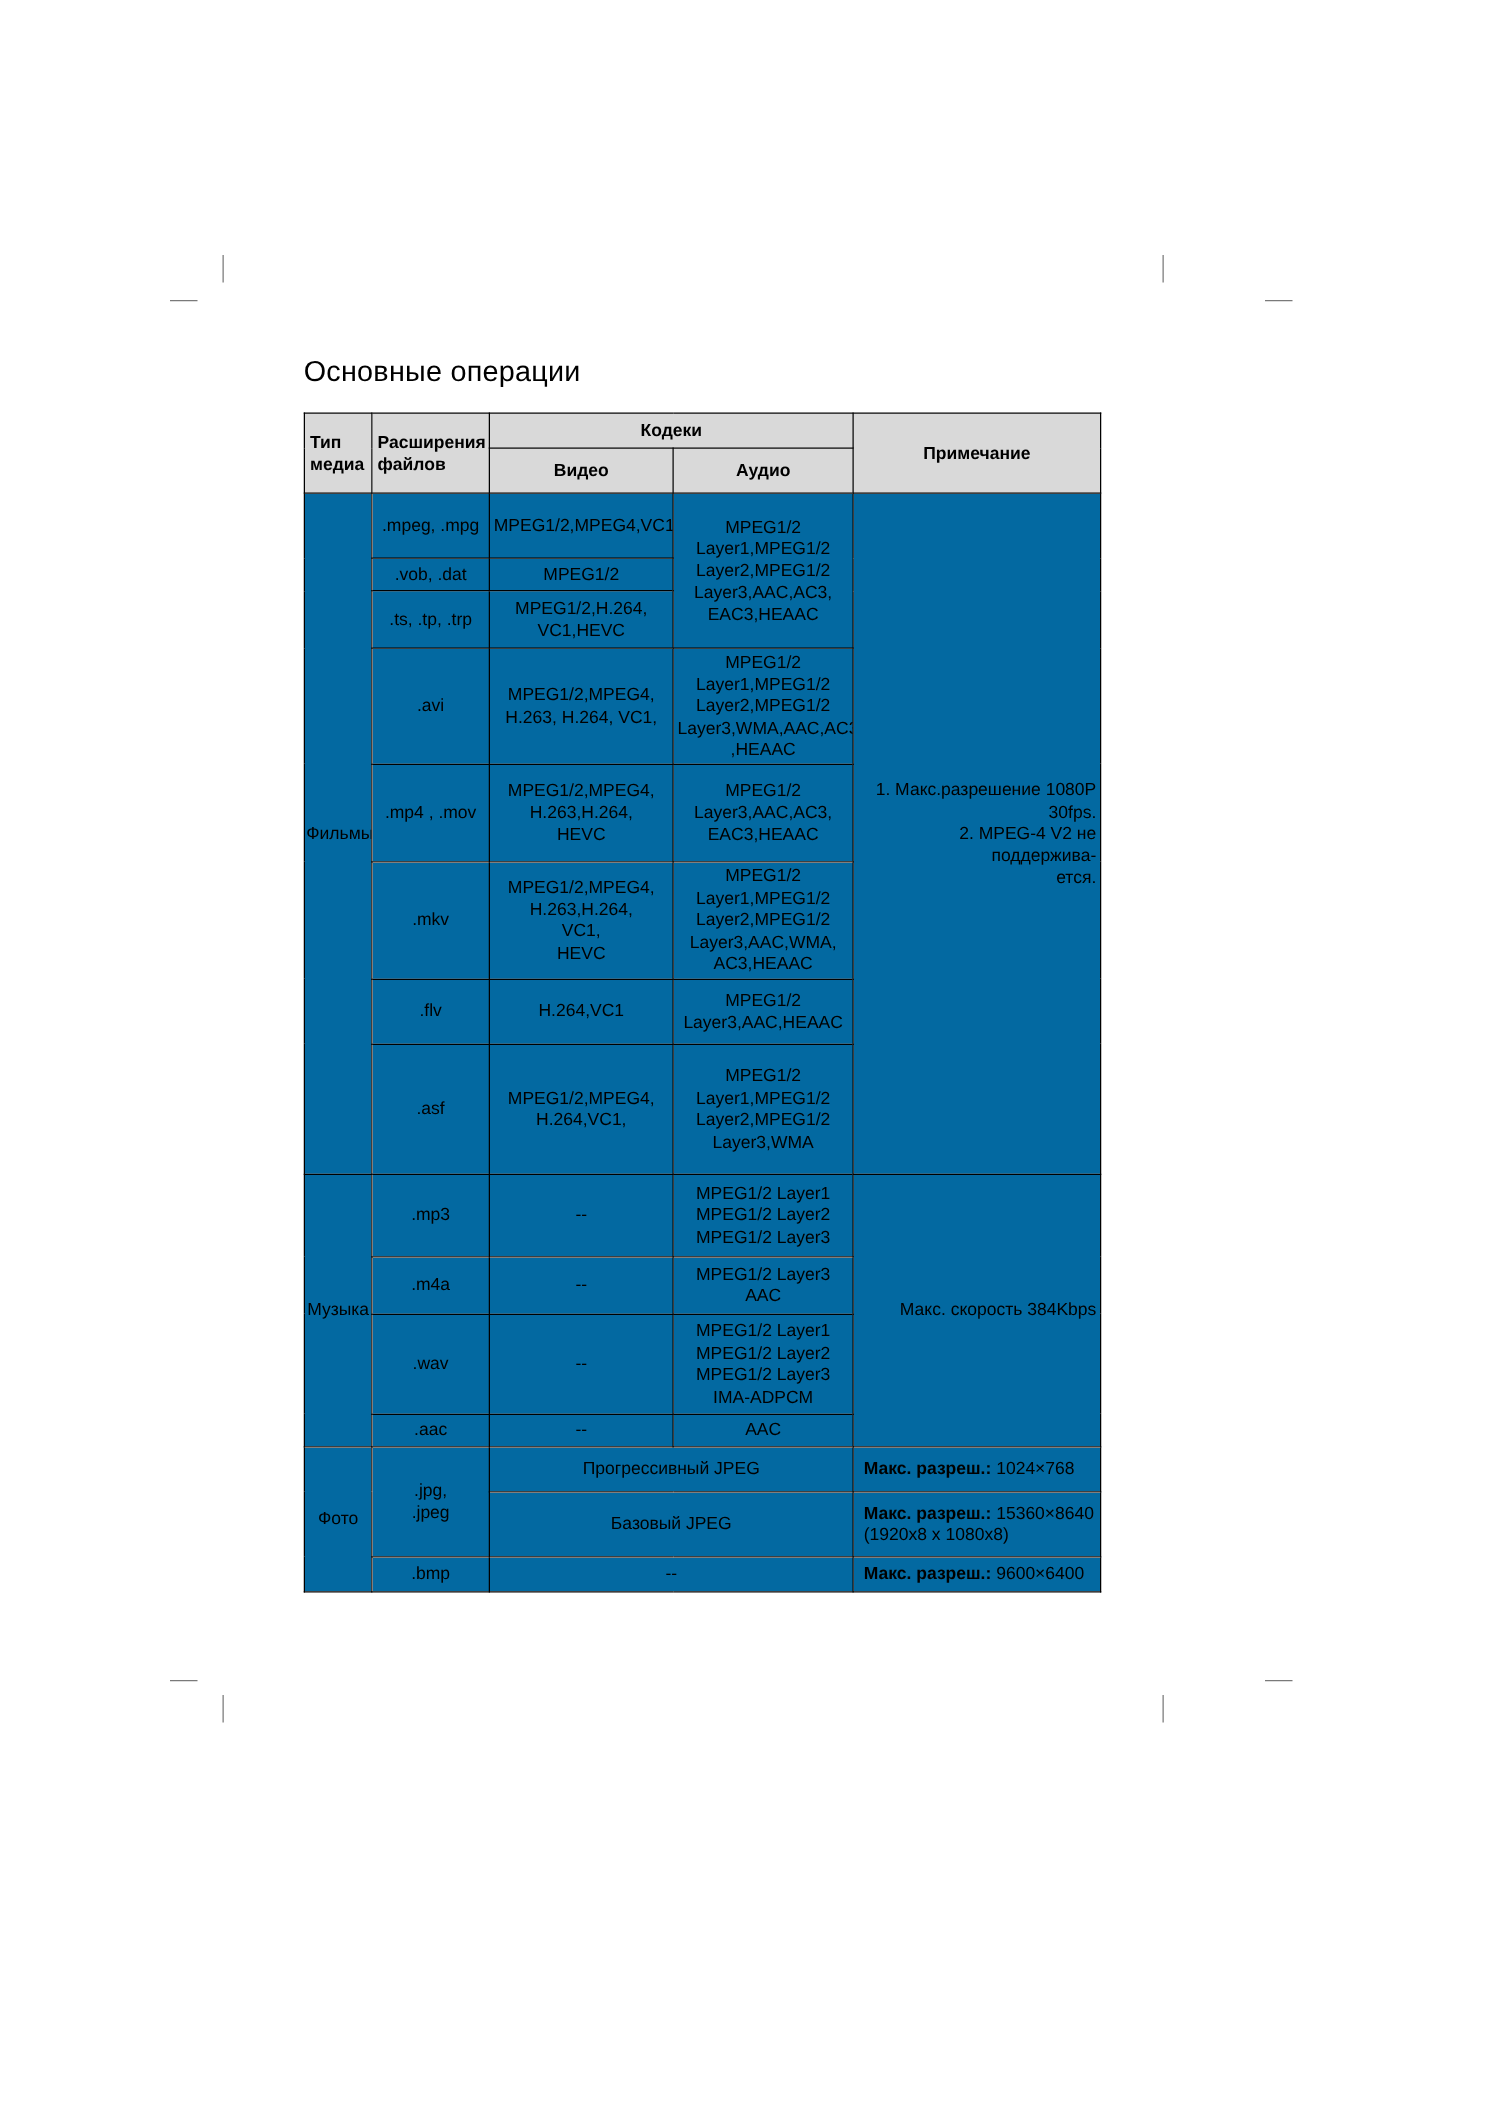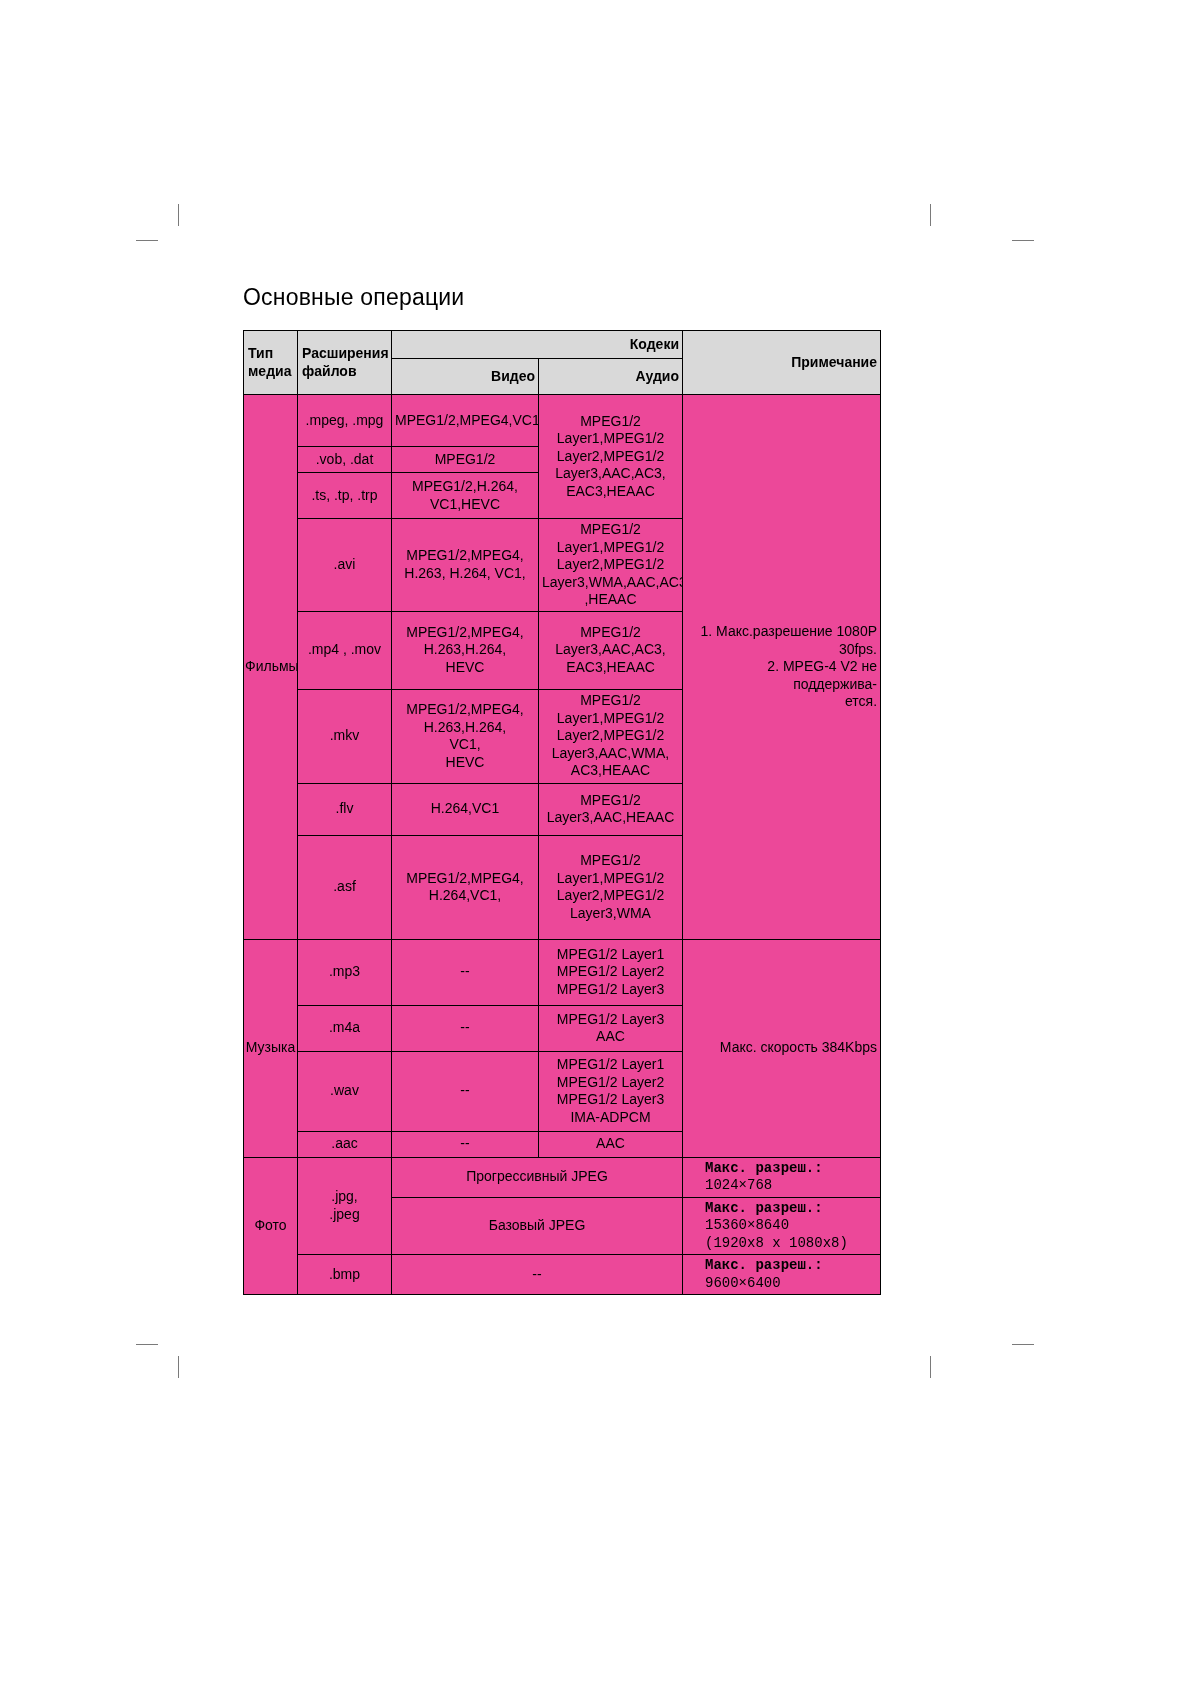--- a/index.html
+++ b/index.html
@@ -41,26 +41,25 @@
     line-height: 1.25;
     text-align: center;
     vertical-align: middle;
     padding: 2px 3px;
     overflow: hidden;
   }
   .media th {
     background: #d9d9d9;
     font-weight: 700;
     white-space: pre-line;
-    text-align: right;
-  }
-  .media td { white-space: pre-line; background: #ec4899; }
+  }
+  .media td { white-space: pre-line; background: #0369a1; }
   .media th.left { text-align: left; padding-left: 4px; margin-top: 14px; }
   td.note-left { text-align: right; padding-left: 5px; }
-  td.note-mixed { text-align: left; padding-left: 22px; white-space: normal; font-family: Liberation Mono, monospace; }
+  td.note-mixed { text-align: left; padding-left: 8px; white-space: normal; }
   td.note-mixed .lbl { font-weight: 700; }
   td.note-mixed .val { white-space: pre-line; }
   td.cat { padding-left: 1px; padding-right: 1px; }
 
   .pagenum {
     position: absolute;
     left: 243px;
     top: 1266px;
     width: 637px;
     text-align: center;

